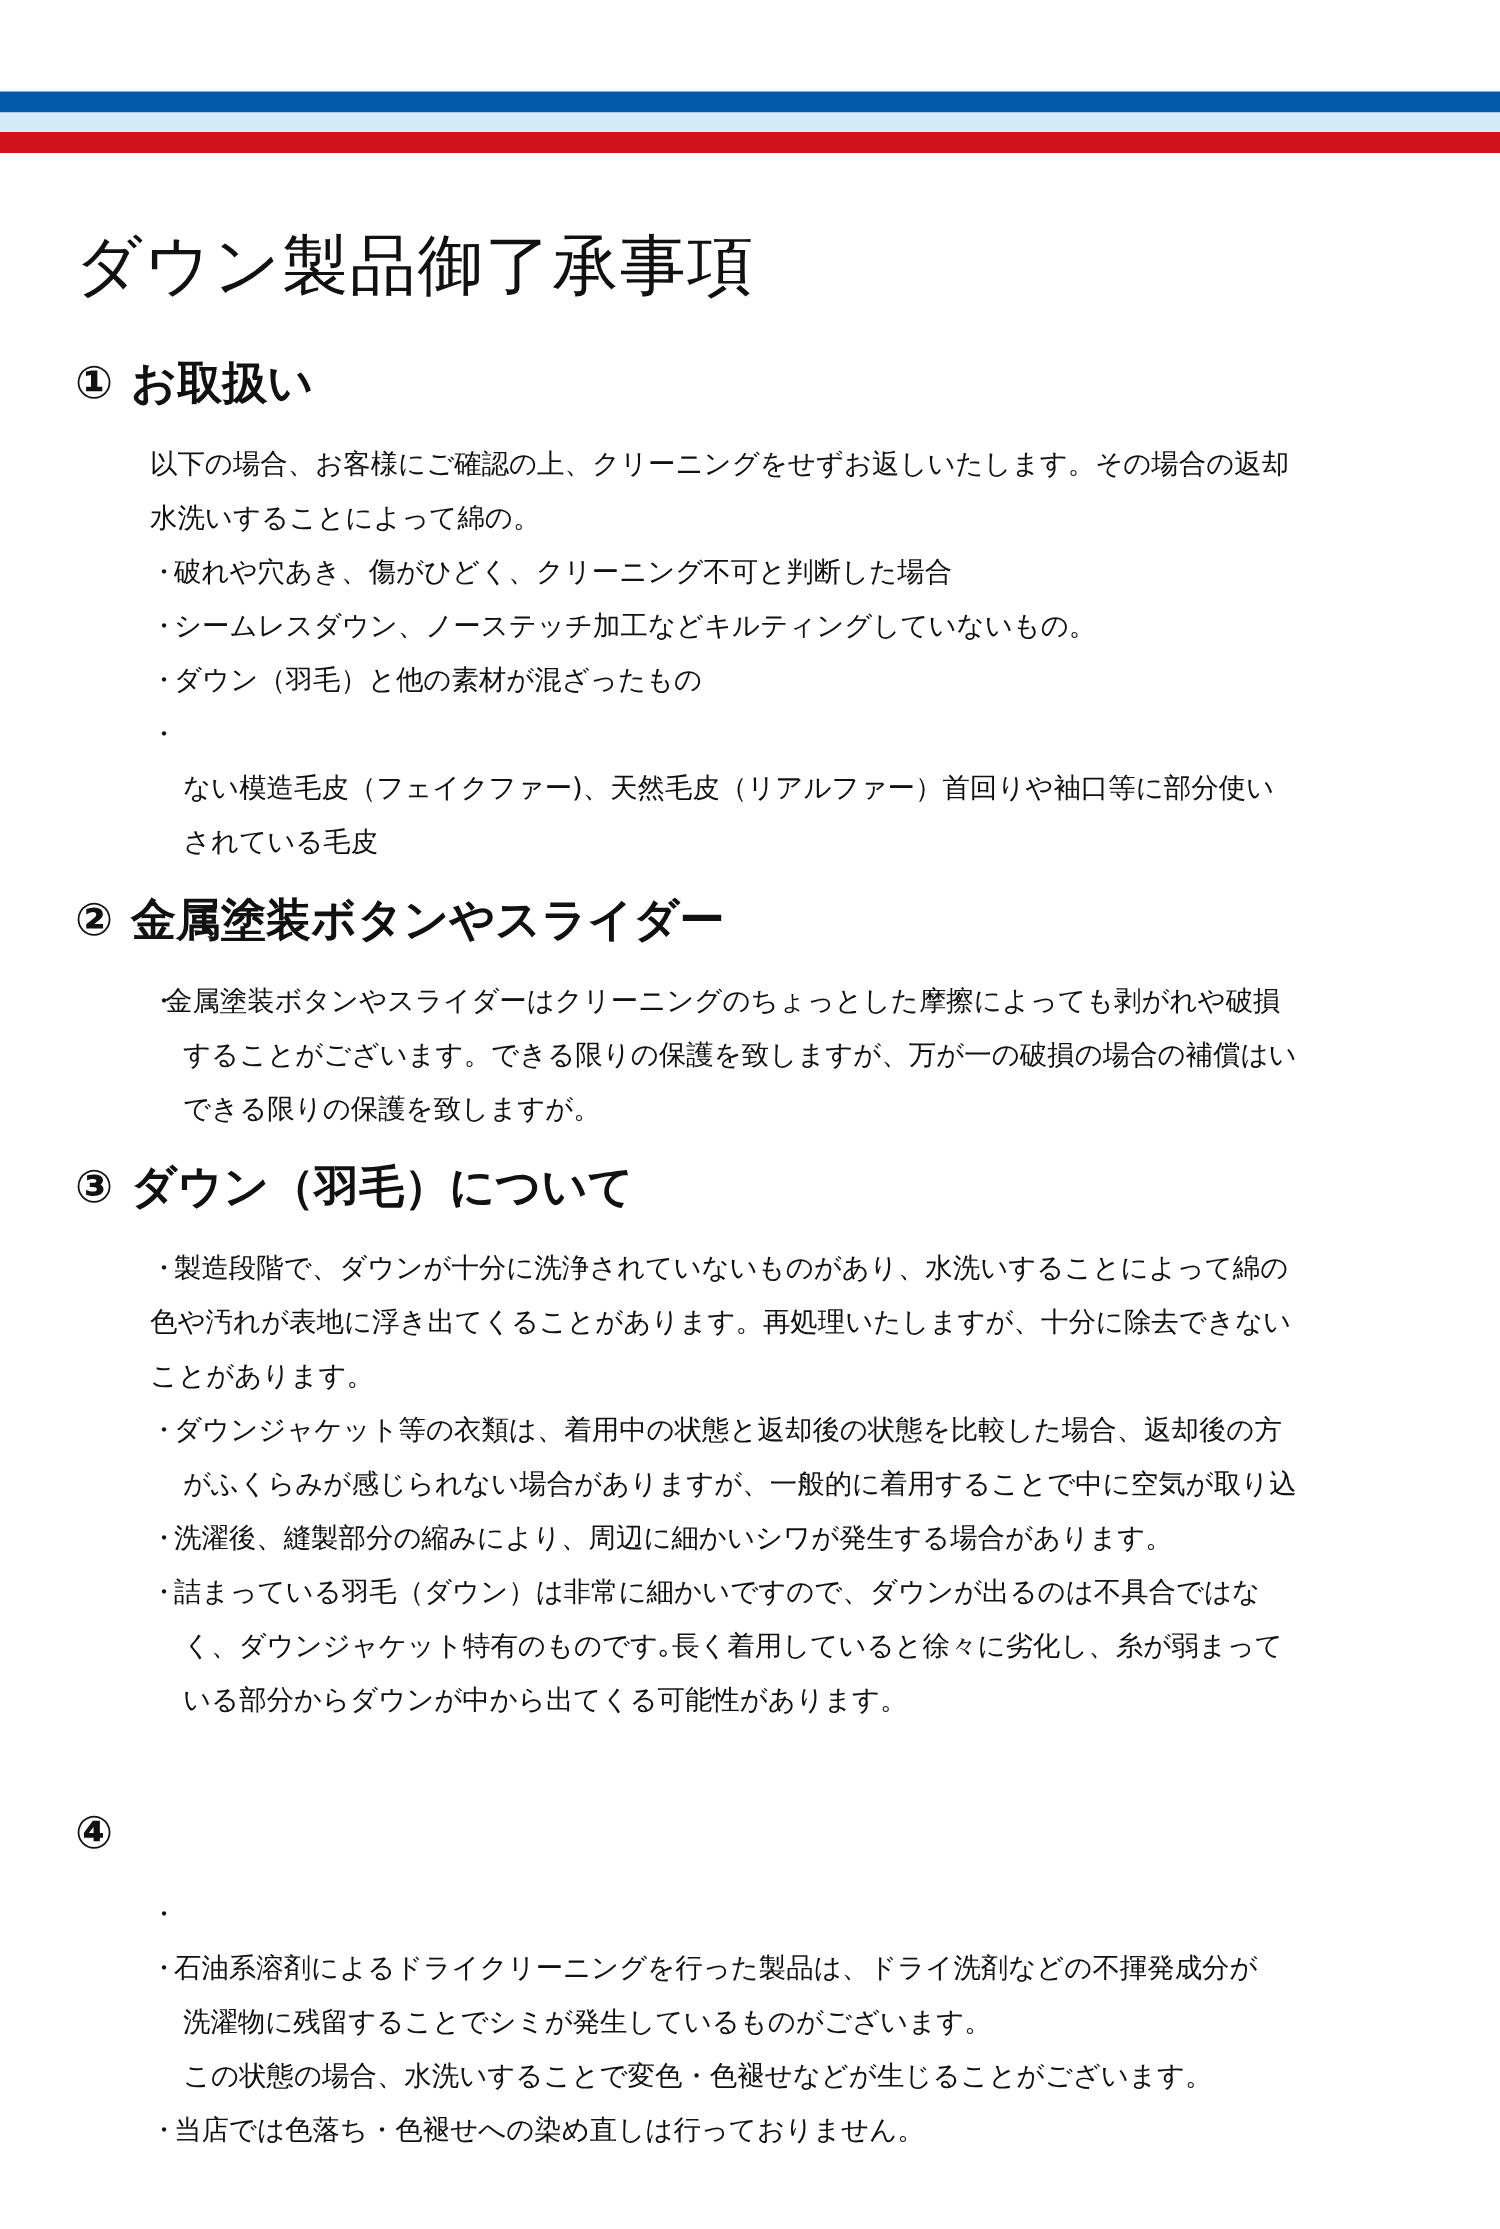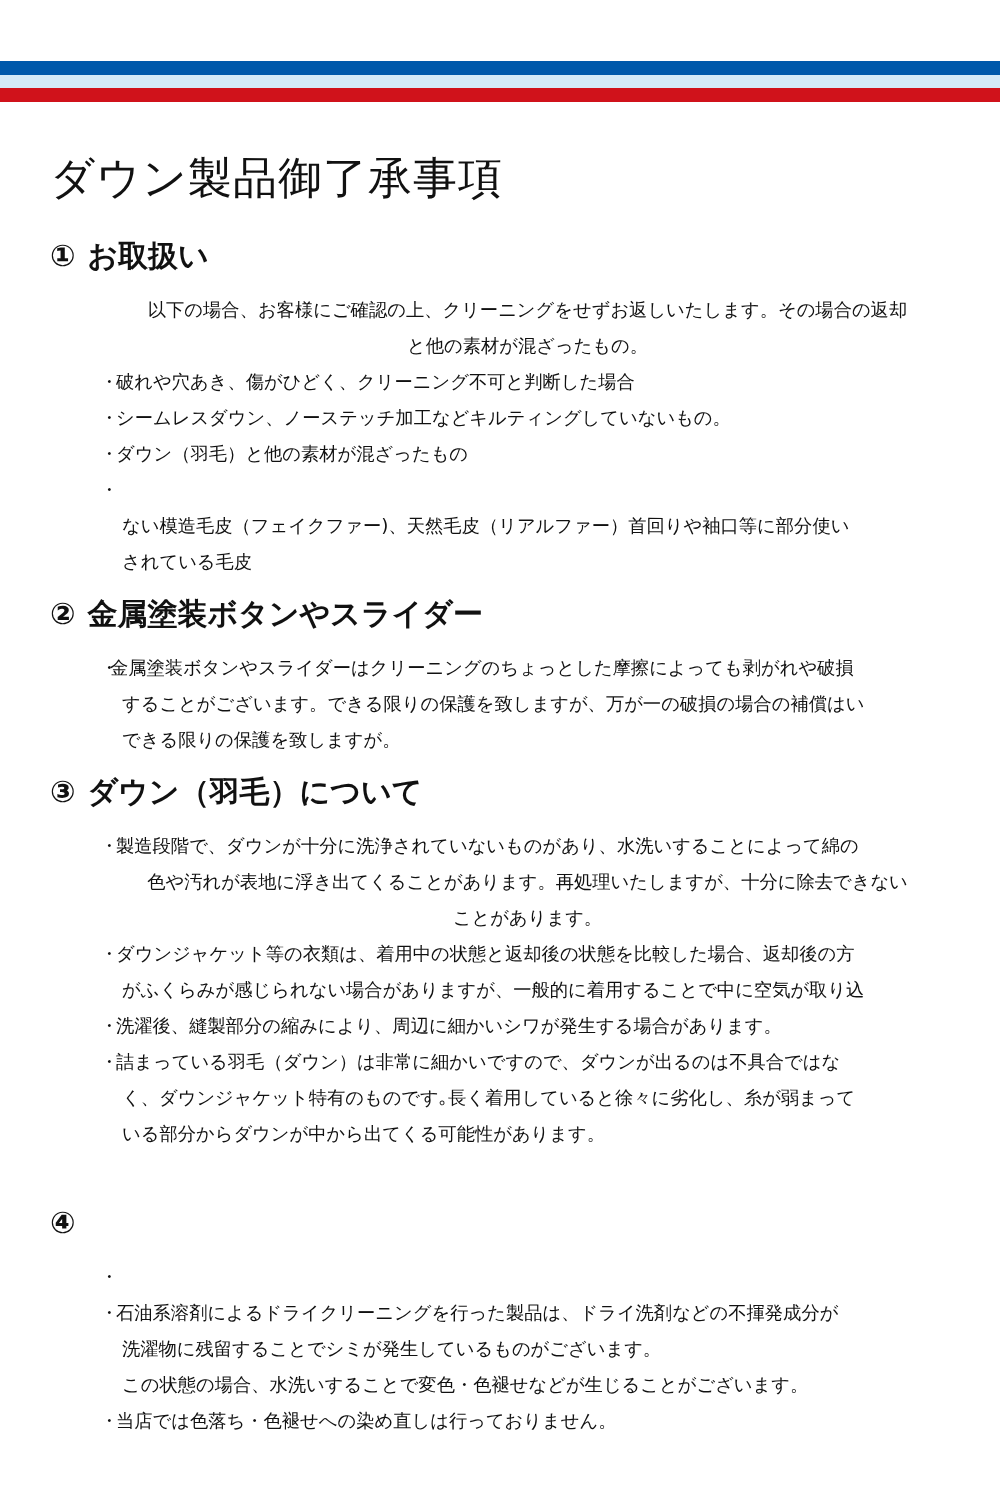--- a/index.html
+++ b/index.html
@@ -18,21 +18,21 @@
     font-size: 44px; font-weight: normal; letter-spacing: 1px; line-height: 60px;
     white-space: nowrap;
   }
   .section { position: absolute; left: 50px; width: 905px; }
   .sec-head {
     font-size: 30px; font-weight: bold; line-height: 40px; white-space: nowrap;
     display: flex; align-items: center;
   }
   .sec-num { margin-right: 12px; }
   .sec-body { margin-left: 50px; margin-top: 16px; font-size: 18.3px; line-height: 36px; }
-  .para { white-space: nowrap; text-align: center; }
+  .para { white-space: nowrap; }
   .bullet { display: flex; white-space: nowrap; }
   .bullet .dot { width: 16px; flex: none; text-align: center; }
   .cont { padding-left: 22px; white-space: nowrap; }
   .line { white-space: nowrap; text-align: right; }
 </style>
 </head>
 <body>
 
 <div class="stripes">
   <div class="stripe blue"></div>
@@ -42,21 +42,21 @@
 
 <h1 class="page-title" style="margin:0">ダウン製品御了承事項</h1>
 
 <section class="section" style="top:236px">
   <div class="sec-head">
     <span class="sec-num">①</span>
     <span>お取扱い</span>
   </div>
   <div class="sec-body">
     <div class="para">以下の場合、お客様にご確認の上、クリーニングをせずお返しいたします。その場合の返却</div>
-    <div class="para">と他の素材が混ざったもの。</div>
+    <div class="para">水洗いすることによって綿の。</div>
     <div class="bullet">
       <span class="dot">・</span>
       <span class="line">破れや穴あき、傷がひどく、クリーニング不可と判断した場合</span>
     </div>
     <div class="bullet">
       <span class="dot">・</span>
       <span class="line">シームレスダウン、ノーステッチ加工などキルティングしていないもの。</span>
     </div>
     <div class="bullet">
       <span class="dot">・</span>

